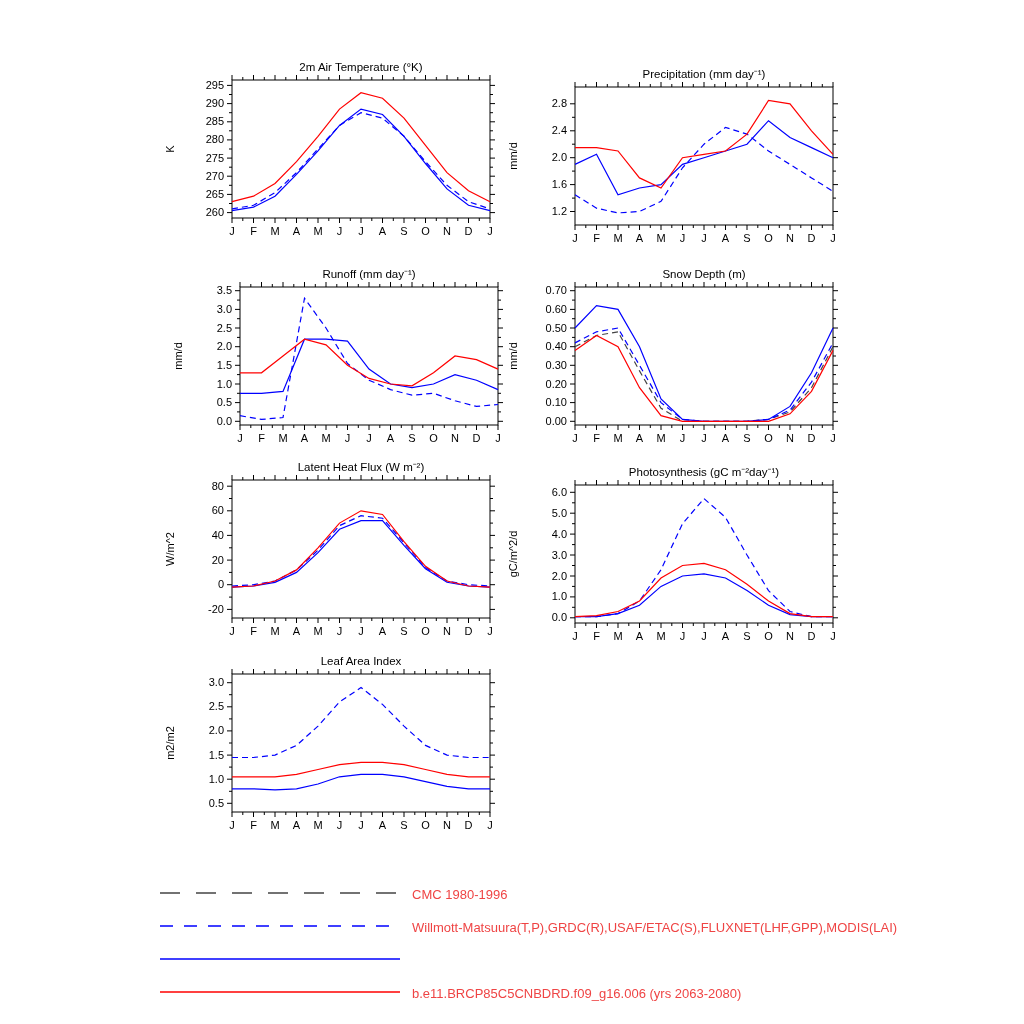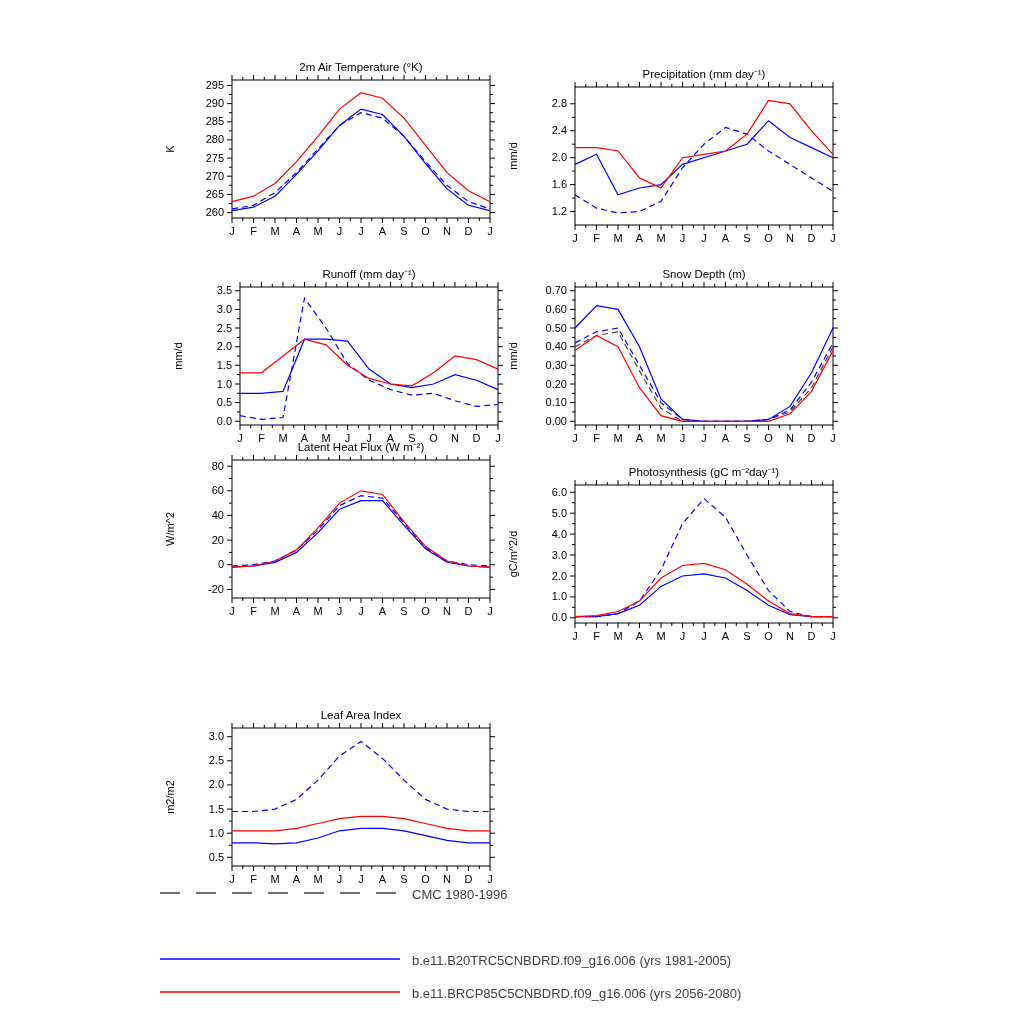--- a/index.html
+++ b/index.html
@@ -4,21 +4,21 @@
 <style>
   html,body{margin:0;padding:0;background:#ffffff;}
   .page{position:relative;width:1024px;height:1024px;background:#ffffff;font-family:"Liberation Sans",sans-serif;overflow:hidden;}
   .main-title{position:absolute;top:20px;left:0;width:1024px;text-align:center;font-size:25px;color:#000;}
   .chart{position:absolute;width:340px;height:212px;}
   .ct{font-size:11.5px;fill:#000;text-anchor:middle;}
   .cy{font-size:11px;fill:#000;text-anchor:middle;}
   .tl{font-size:11px;fill:#000;}
   .box{fill:none;stroke:#000;stroke-width:1;}
   .tk{stroke:#000;stroke-width:1;}
-  .legend-row{position:absolute;left:160px;height:20px;display:flex;align-items:center;font-size:13px;color:#404040;}
+  .legend-row{position:absolute;left:160px;height:20px;display:flex;align-items:center;font-size:13px;color:#ef4444;}
   .legend-label{margin-left:12px;white-space:nowrap;}
 </style>
 </head>
 <body>
 
 <div class="page">
 
   <div class="chart" style="left:160px;top:58px;"><svg width="340" height="212">
         <text x="201" y="13" class="ct">2m Air Temperature (°K)</text>
         <text class="cy" transform="rotate(-90 14 91)" x="14" y="91">K</text>
@@ -434,21 +434,21 @@
         <line x1="319.3" y1="160" x2="319.3" y2="163" class="tk"></line>
         <line x1="319.3" y1="19" x2="319.3" y2="22" class="tk"></line>
         <line x1="330.0" y1="160" x2="330.0" y2="165" class="tk"></line>
         <line x1="330.0" y1="17" x2="330.0" y2="22" class="tk"></line>
         <text x="330.0" y="177" class="tl" text-anchor="middle">J</text>
         <polyline points="72.0,81.7 93.5,70.5 115.0,66.8 136.5,105.9 158.0,143.2 179.5,156.3 201.0,156.3 222.5,156.3 244.0,156.3 265.5,154.4 287.0,146.9 308.5,122.7 330.0,81.7" fill="none" stroke="#444444" stroke-width="1.2" stroke-dasharray="6,4"></polyline>
         <polyline points="72.0,77.9 93.5,66.8 115.0,63.0 136.5,100.3 158.0,137.6 179.5,154.4 201.0,156.3 222.5,156.3 244.0,156.3 265.5,154.4 287.0,145.1 308.5,117.1 330.0,77.9" fill="none" stroke="#0000ff" stroke-width="1.2" stroke-dasharray="6,4"></polyline>
         <polyline points="72.0,63.0 93.5,40.6 115.0,44.4 136.5,81.7 158.0,133.9 179.5,154.4 201.0,156.3 222.5,156.3 244.0,156.3 265.5,154.4 287.0,141.4 308.5,107.8 330.0,63.0" fill="none" stroke="#0000ff" stroke-width="1.2"></polyline>
         <polyline points="72.0,85.4 93.5,70.5 115.0,81.7 136.5,122.7 158.0,150.7 179.5,156.3 201.0,156.3 222.5,156.3 244.0,156.3 265.5,156.3 287.0,148.8 308.5,126.4 330.0,85.4" fill="none" stroke="#ff0000" stroke-width="1.2"></polyline>
       </svg></div>
-  <div class="chart" style="left:160px;top:438px;"><svg width="340" height="212">
+  <div class="chart" style="left:160px;top:458px;"><svg width="340" height="212">
         <text x="201" y="13" class="ct">Latent Heat Flux (W m⁻²)</text>
         <text class="cy" transform="rotate(-90 14 91)" x="14" y="91">W/m^2</text>
         <rect x="72" y="22" width="258" height="138" class="box"></rect>
         <line x1="67" y1="151.4" x2="72" y2="151.4" class="tk"></line>
         <line x1="330" y1="151.4" x2="335" y2="151.4" class="tk"></line>
         <text x="64" y="154.9" class="tl" text-anchor="end">-20</text>
         <line x1="69" y1="139.1" x2="72" y2="139.1" class="tk"></line>
         <line x1="330" y1="139.1" x2="333" y2="139.1" class="tk"></line>
         <line x1="67" y1="126.7" x2="72" y2="126.7" class="tk"></line>
         <line x1="330" y1="126.7" x2="335" y2="126.7" class="tk"></line>
@@ -637,21 +637,21 @@
         <text x="308.5" y="177" class="tl" text-anchor="middle">D</text>
         <line x1="319.3" y1="160" x2="319.3" y2="163" class="tk"></line>
         <line x1="319.3" y1="19" x2="319.3" y2="22" class="tk"></line>
         <line x1="330.0" y1="160" x2="330.0" y2="165" class="tk"></line>
         <line x1="330.0" y1="17" x2="330.0" y2="22" class="tk"></line>
         <text x="330.0" y="177" class="tl" text-anchor="middle">J</text>
         <polyline points="72.0,153.7 93.5,153.7 115.0,150.6 136.5,138.0 158.0,106.7 179.5,60.7 201.0,35.6 222.5,54.4 244.0,92.0 265.5,127.6 287.0,148.5 308.5,153.7 330.0,153.7" fill="none" stroke="#0000ff" stroke-width="1.2" stroke-dasharray="6,4"></polyline>
         <polyline points="72.0,153.7 93.5,153.7 115.0,150.6 136.5,142.2 158.0,123.4 179.5,113.0 201.0,110.9 222.5,115.0 244.0,127.6 265.5,142.2 287.0,151.6 308.5,153.7 330.0,153.7" fill="none" stroke="#0000ff" stroke-width="1.2"></polyline>
         <polyline points="72.0,153.7 93.5,152.7 115.0,148.5 136.5,138.0 158.0,115.0 179.5,102.5 201.0,100.4 222.5,106.7 244.0,121.3 265.5,138.0 287.0,150.6 308.5,153.7 330.0,153.7" fill="none" stroke="#ff0000" stroke-width="1.2"></polyline>
       </svg></div>
-  <div class="chart" style="left:160px;top:706px;text-decoration:underline;"><svg width="340" height="212">
+  <div class="chart" style="left:160px;top:652px;text-decoration:underline;"><svg width="340" height="212">
         <text x="201" y="13" class="ct">Leaf Area Index</text>
         <text class="cy" transform="rotate(-90 14 91)" x="14" y="91">m2/m2</text>
         <rect x="72" y="22" width="258" height="138" class="box"></rect>
         <line x1="67" y1="151.3" x2="72" y2="151.3" class="tk"></line>
         <line x1="330" y1="151.3" x2="335" y2="151.3" class="tk"></line>
         <text x="64" y="154.8" class="tl" text-anchor="end">0.5</text>
         <line x1="69" y1="139.3" x2="72" y2="139.3" class="tk"></line>
         <line x1="330" y1="139.3" x2="333" y2="139.3" class="tk"></line>
         <line x1="67" y1="127.2" x2="72" y2="127.2" class="tk"></line>
         <line x1="330" y1="127.2" x2="335" y2="127.2" class="tk"></line>
@@ -743,25 +743,30 @@
         <polyline points="72.0,136.8 93.5,136.8 115.0,137.8 136.5,136.8 158.0,132.0 179.5,124.8 201.0,122.4 222.5,122.4 244.0,124.8 265.5,129.6 287.0,134.4 308.5,136.8 330.0,136.8" fill="none" stroke="#0000ff" stroke-width="1.2"></polyline>
         <polyline points="72.0,124.8 93.5,124.8 115.0,124.8 136.5,122.4 158.0,117.5 179.5,112.7 201.0,110.3 222.5,110.3 244.0,112.7 265.5,117.5 287.0,122.4 308.5,124.8 330.0,124.8" fill="none" stroke="#ff0000" stroke-width="1.2"></polyline>
       </svg></div>
 
   <div class="legend-row" style="top:884px;">
     <span class="legend-sample"><svg width="240" height="14">
           <line x1="0" y1="7" x2="240" y2="7" stroke="#444444" stroke-width="1.3" stroke-dasharray="20,16"></line>
         </svg></span>
     <span class="legend-label">CMC 1980-1996</span>
   </div>
+  <div class="legend-row" style="top:917px;">
+    <span class="legend-sample"><svg width="240" height="14">
+          <line x1="0" y1="7" x2="240" y2="7" stroke="#0000ff" stroke-width="1.3" stroke-dasharray="13,11"></line>
+        </svg></span>
+    <span class="legend-label">Willmott-Matsuura(T,P),GRDC(R),USAF/ETAC(S),FLUXNET(LHF,GPP),MODIS(LAI)</span>
+  </div>
   <div class="legend-row" style="top:950px;">
     <span class="legend-sample"><svg width="240" height="14">
           <line x1="0" y1="7" x2="240" y2="7" stroke="#0000ff" stroke-width="1.3"></line>
         </svg></span>
-    <span class="legend-label">b.e11.B20TRC5CNBDRD.f09_g16.006 (yrs 1981-2005)</span>
   </div>
   <div class="legend-row" style="top:983px;">
     <span class="legend-sample"><svg width="240" height="14">
           <line x1="0" y1="7" x2="240" y2="7" stroke="#ff0000" stroke-width="1.3"></line>
         </svg></span>
-    <span class="legend-label">b.e11.BRCP85C5CNBDRD.f09_g16.006 (yrs 2056-2080)</span>
+    <span class="legend-label">b.e11.BRCP85C5CNBDRD.f09_g16.006 (yrs 2063-2080)</span>
   </div>
 </div>
 
 </body></html>

